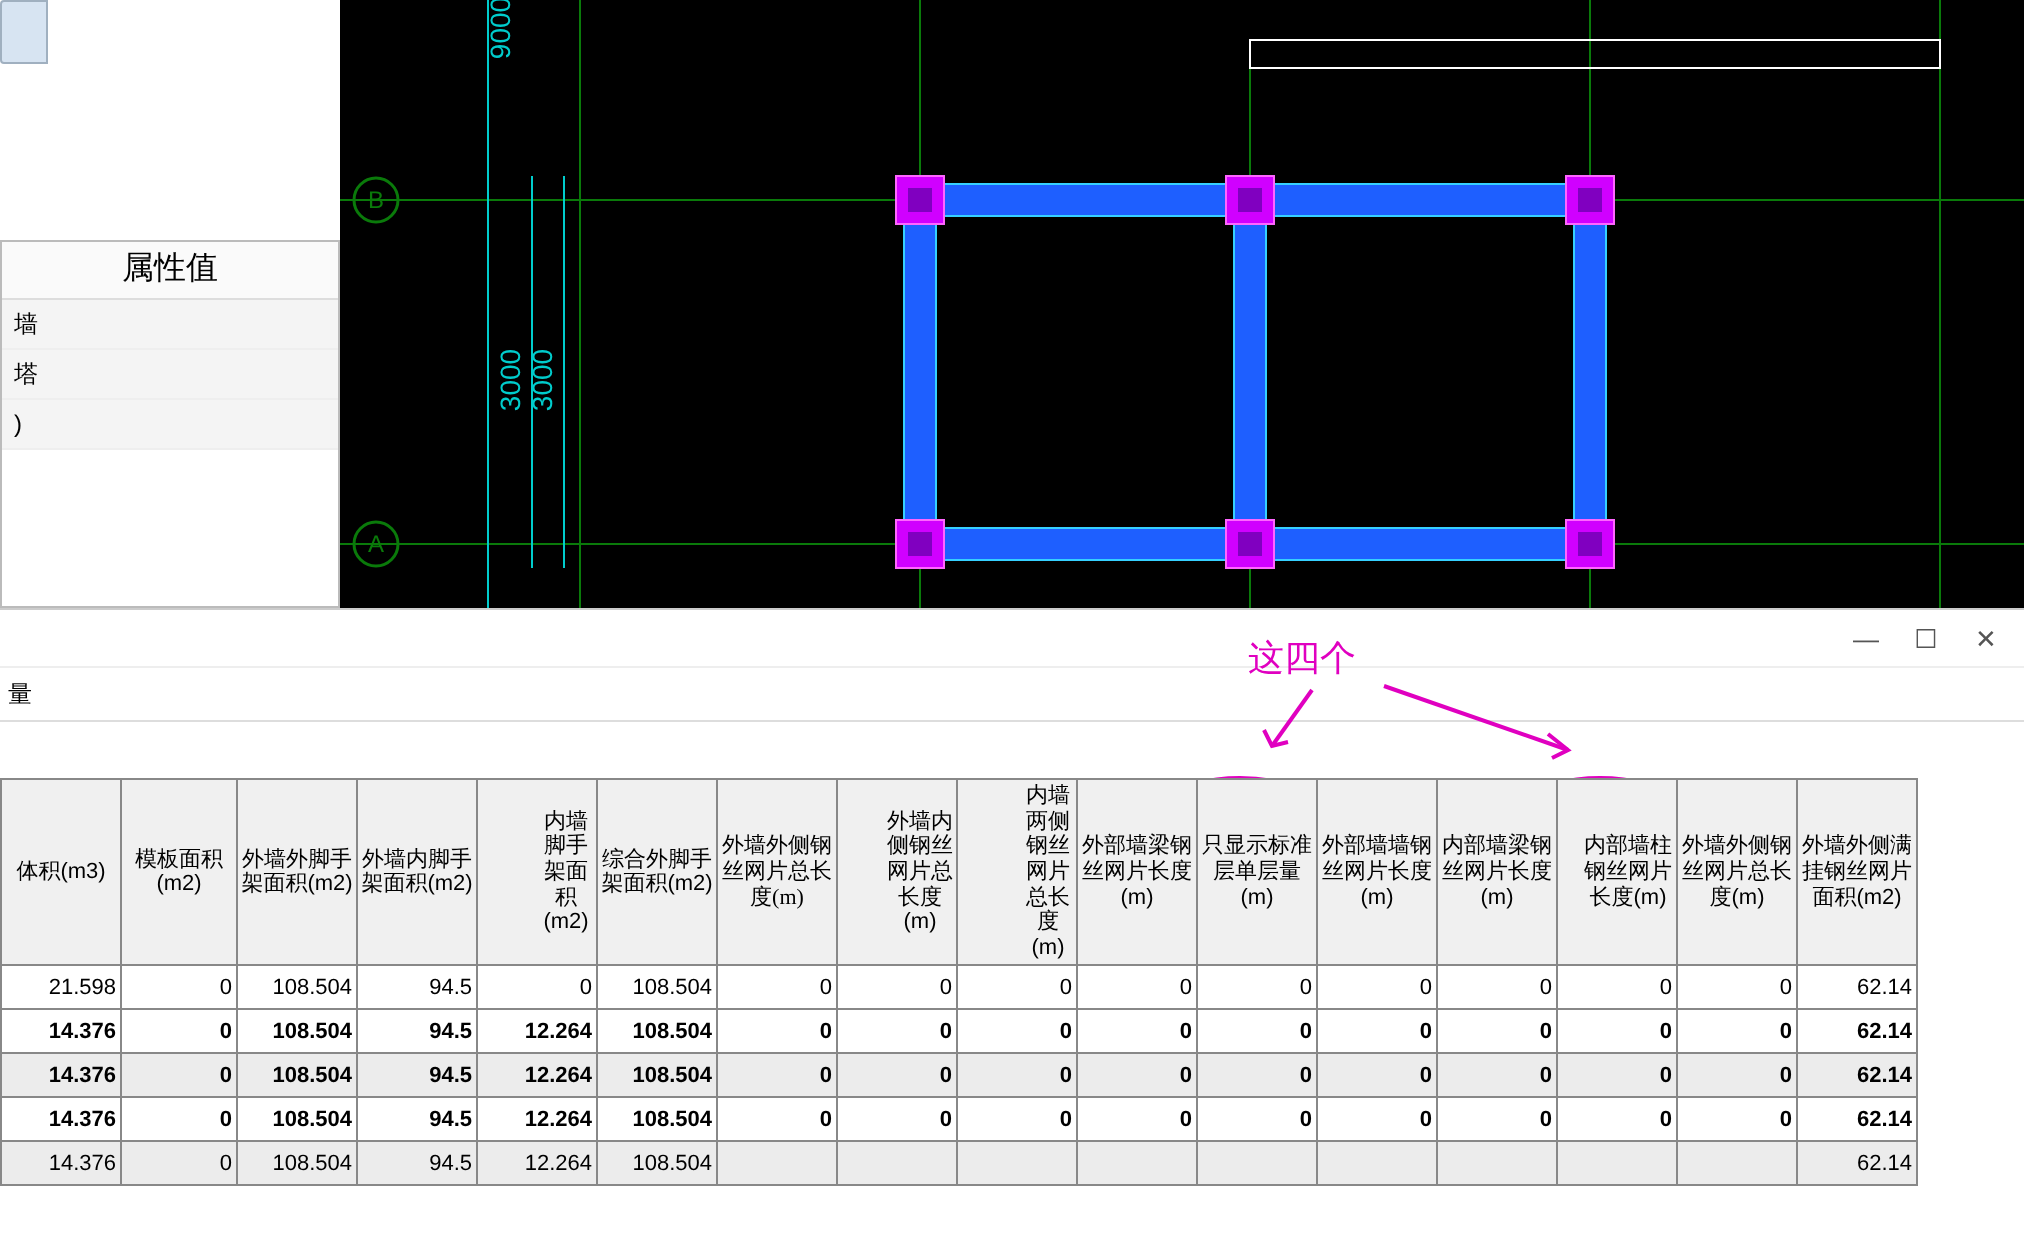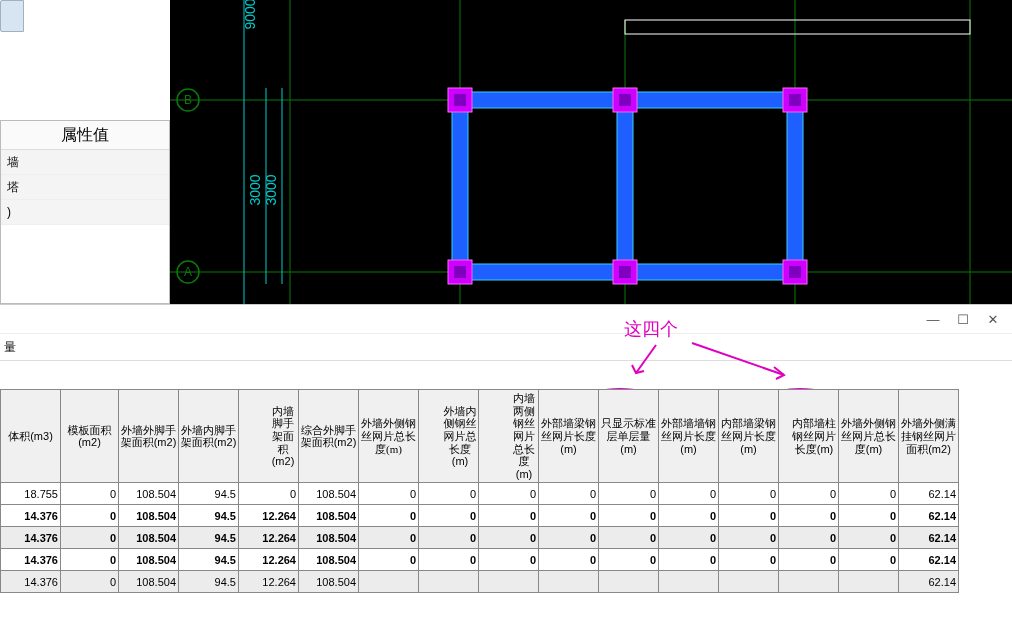--- a/index.html
+++ b/index.html
@@ -135,21 +135,21 @@
             <th style="width: 60px;">只显示标准层单层量(m)</th>
             <th style="width: 60px;">外部墙墙钢丝网片长度(m)</th>
             <th style="width: 60px;">内部墙梁钢丝网片长度(m)</th>
             <th style="width: 60px; padding-left: 12px;">内部墙柱钢丝网片长度(m)</th>
             <th style="width: 60px;">外墙外侧钢丝网片总长度(m)</th>
             <th style="width: 60px;">外墙外侧满挂钢丝网片面积(m2)</th>
           </tr>
         </thead>
         <tbody>
           <tr>
-            <td>18.755</td>
+            <td>21.598</td>
             <td>0</td>
             <td>108.504</td>
             <td>94.5</td>
             <td>0</td>
             <td>108.504</td>
             <td>0</td>
             <td>0</td>
             <td>0</td>
             <td>0</td>
             <td>0</td>

